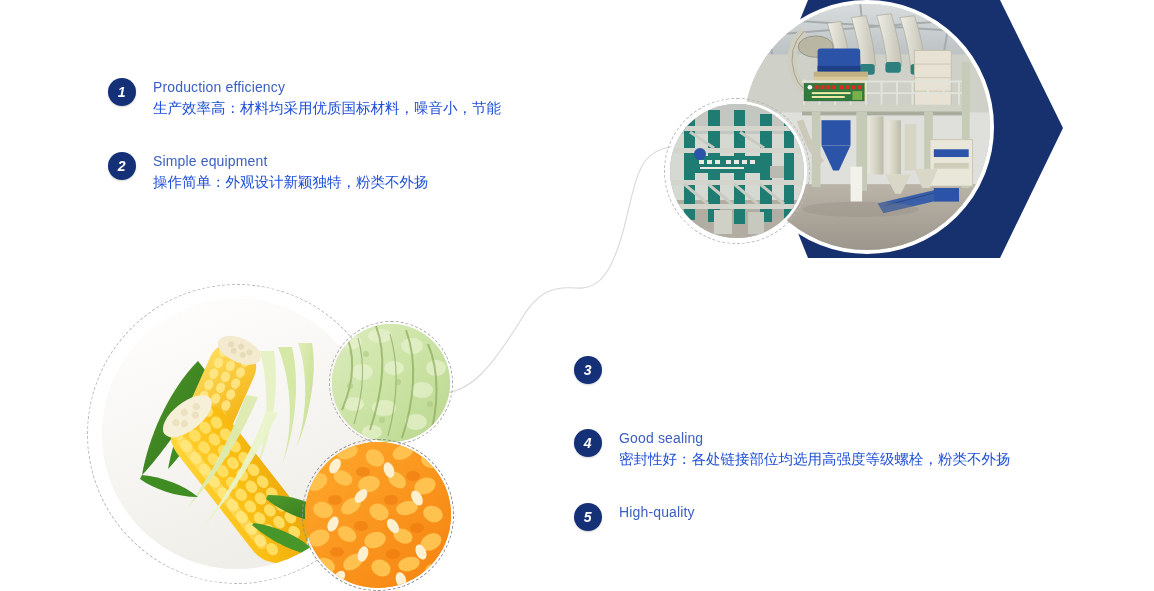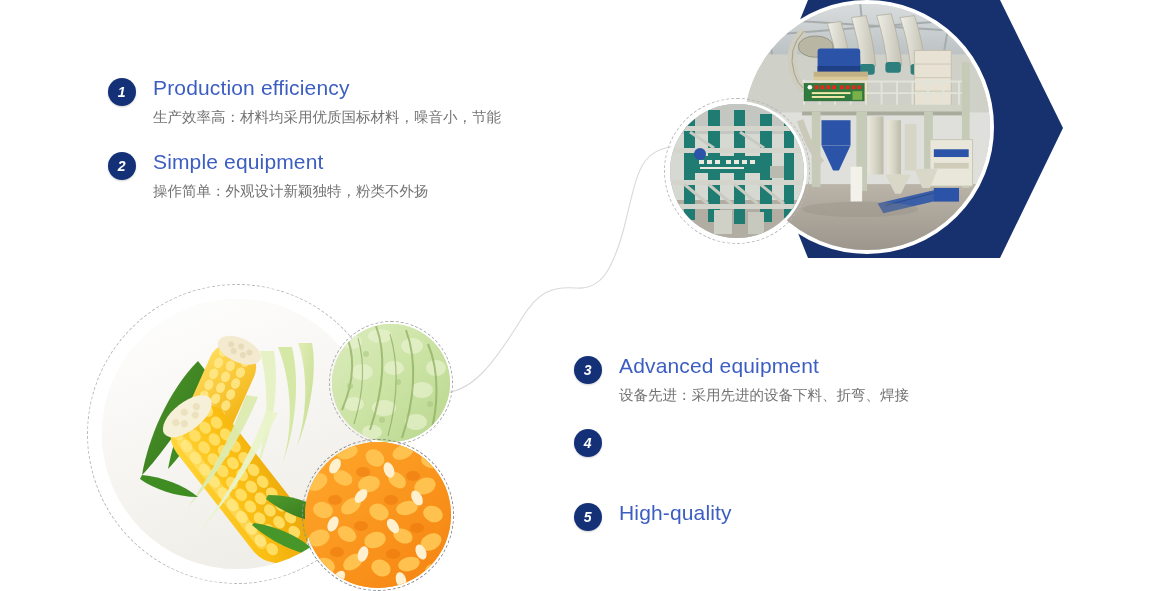--- a/index.html
+++ b/index.html
@@ -44,29 +44,29 @@
     box-shadow: 0 1px 2px rgba(0,0,0,0.18);
     letter-spacing: 0.5px;
   }
   .ftext {
     margin-left: 17px;
     padding-top: 0px;
     white-space: nowrap;
   }
   .fen {
     color: #3c5ec2;
-    font-size: 21px;
+    font-size: 14px;
     line-height: 19px;
     letter-spacing: 0.15px;
   }
   .fcn {
-    color: #737373;
+    color: #1d4ed8;
     font-size: 14.5px;
     line-height: 21px;
-    margin-top: 10px;
+    margin-top: 1px;
   }
 
   
   #connector {
     position: absolute;
     left: 0; top: 0;
     width: 1154px; height: 591px;
     z-index: 5;
     pointer-events: none;
   }
@@ -642,28 +642,28 @@
   <div class="feature" style="left:108px; top:152px;">
     <div class="badge">2</div>
     <div class="ftext">
       <div class="fen">Simple equipment</div>
       <div class="fcn">操作简单：外观设计新颖独特，粉类不外扬</div>
     </div>
   </div>
 
   <div class="feature" style="left:574px; top:356px;">
     <div class="badge">3</div>
-    <div class="ftext">
-      <div class="fen">Advanced equipment</div>
-      <div class="fcn">设备先进：采用先进的设备下料、折弯、焊接</div>
-    </div>
   </div>
 
   <div class="feature" style="left:574px; top:429px;">
     <div class="badge">4</div>
+    <div class="ftext">
+      <div class="fen">Good sealing</div>
+      <div class="fcn">密封性好：各处链接部位均选用高强度等级螺栓，粉类不外扬</div>
+    </div>
   </div>
 
   <div class="feature" style="left:574px; top:503px;">
     <div class="badge">5</div>
     <div class="ftext">
       <div class="fen">High-quality</div>
     </div>
   </div>
 
 </div>

